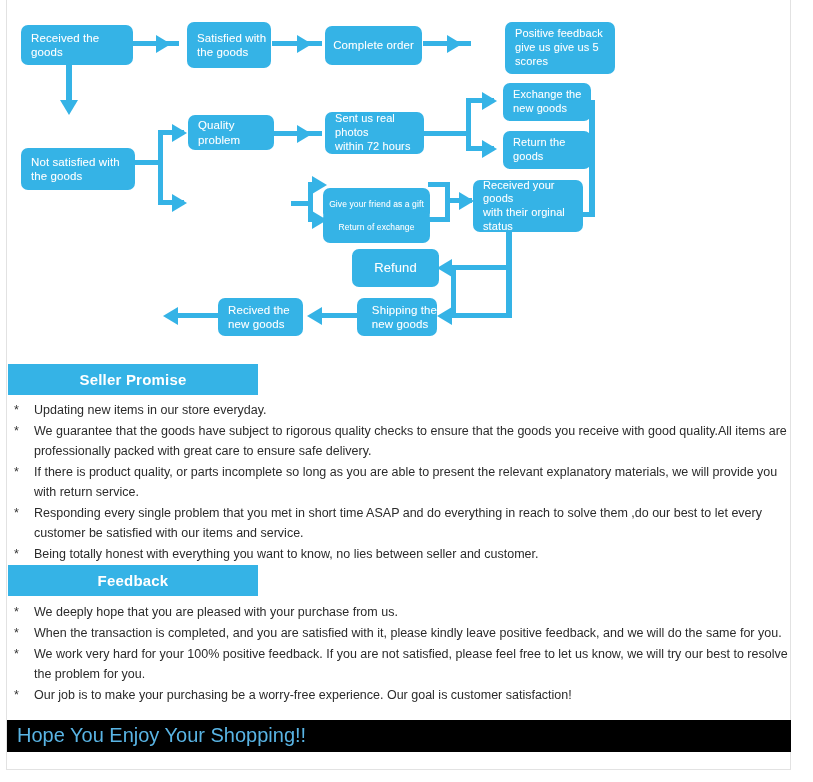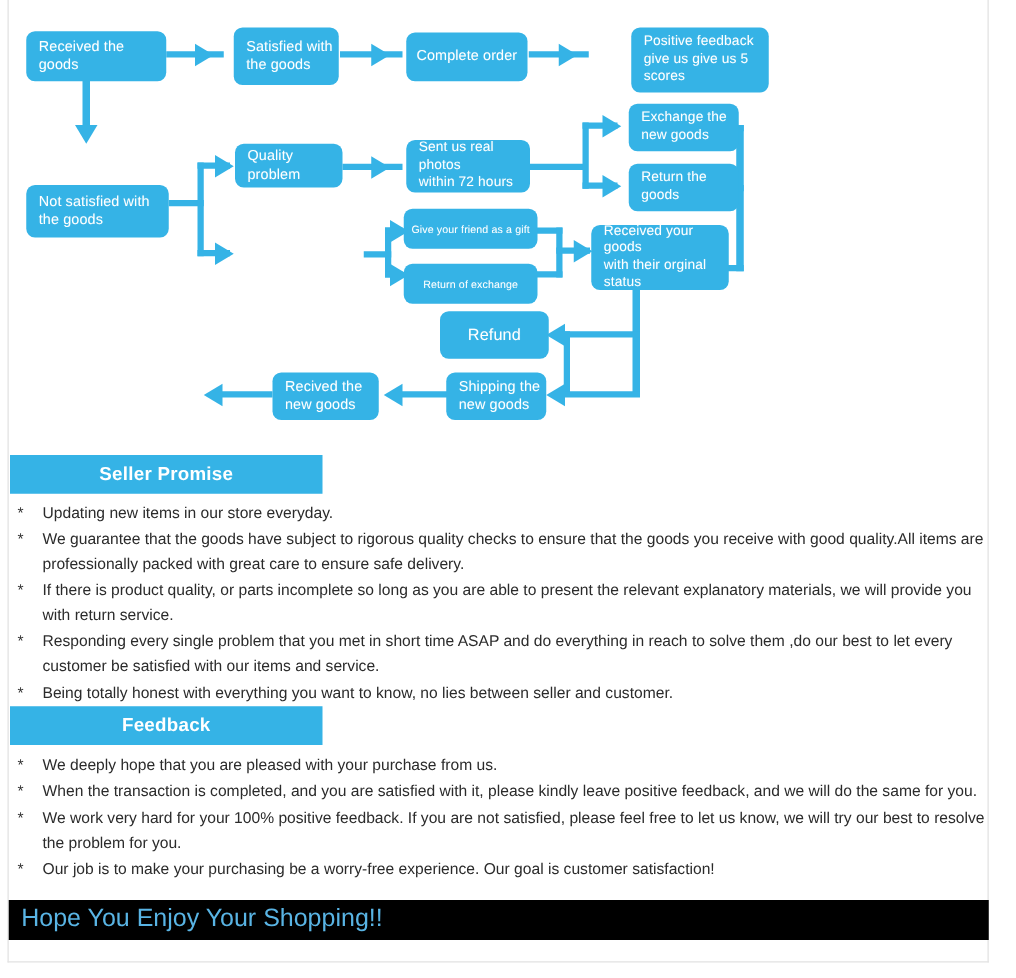--- a/index.html
+++ b/index.html
@@ -255,37 +255,37 @@
     </div>
 
     <div class="node left" style="left:503px; top:83px; width:88px; height:38px; font-size:11px;">
       <span class="txt">Exchange the<br>new goods</span>
     </div>
 
     <div class="node left" style="left:503px; top:131px; width:88px; height:38px; font-size:11px;">
       <span class="txt">Return the<br>goods</span>
     </div>
 
-    <div class="node center" style="left:323px; top:167px; width:107px; height:20px; font-size:8.5px;">
+    <div class="node center" style="left:323px; top:188px; width:107px; height:20px; font-size:8.5px;">
       <span class="txt">Give your friend as a gift</span>
     </div>
 
     <div class="node center" style="left:323px; top:211px; width:107px; height:20px; font-size:8.5px;">
       <span class="txt">Return of exchange</span>
     </div>
 
     <div class="node center" style="left:352px; top:249px; width:87px; height:38px; font-size:13px;">
       <span class="txt">Refund</span>
     </div>
 
     <div class="node left" style="left:473px; top:180px; width:110px; height:52px; font-size:11px;">
       <span class="txt">Received your goods<br>with their orginal<br>status</span>
     </div>
 
-    <div class="node left" style="left:357px; top:298px; width:80px; height:38px; font-size:11.5px;">
+    <div class="node left" style="left:357px; top:298px; width:80px; height:38px; font-size:11.5px;justify-content:flex-end;">
       <span class="txt">Shipping the<br>new goods</span>
     </div>
 
     <div class="node left" style="left:218px; top:298px; width:85px; height:38px; font-size:11.5px;">
       <span class="txt">Recived the<br>new goods</span>
     </div>
 
   </div>
 
   <div class="banner" style="left:8px; top:364px; width:250px; height:31px;">

